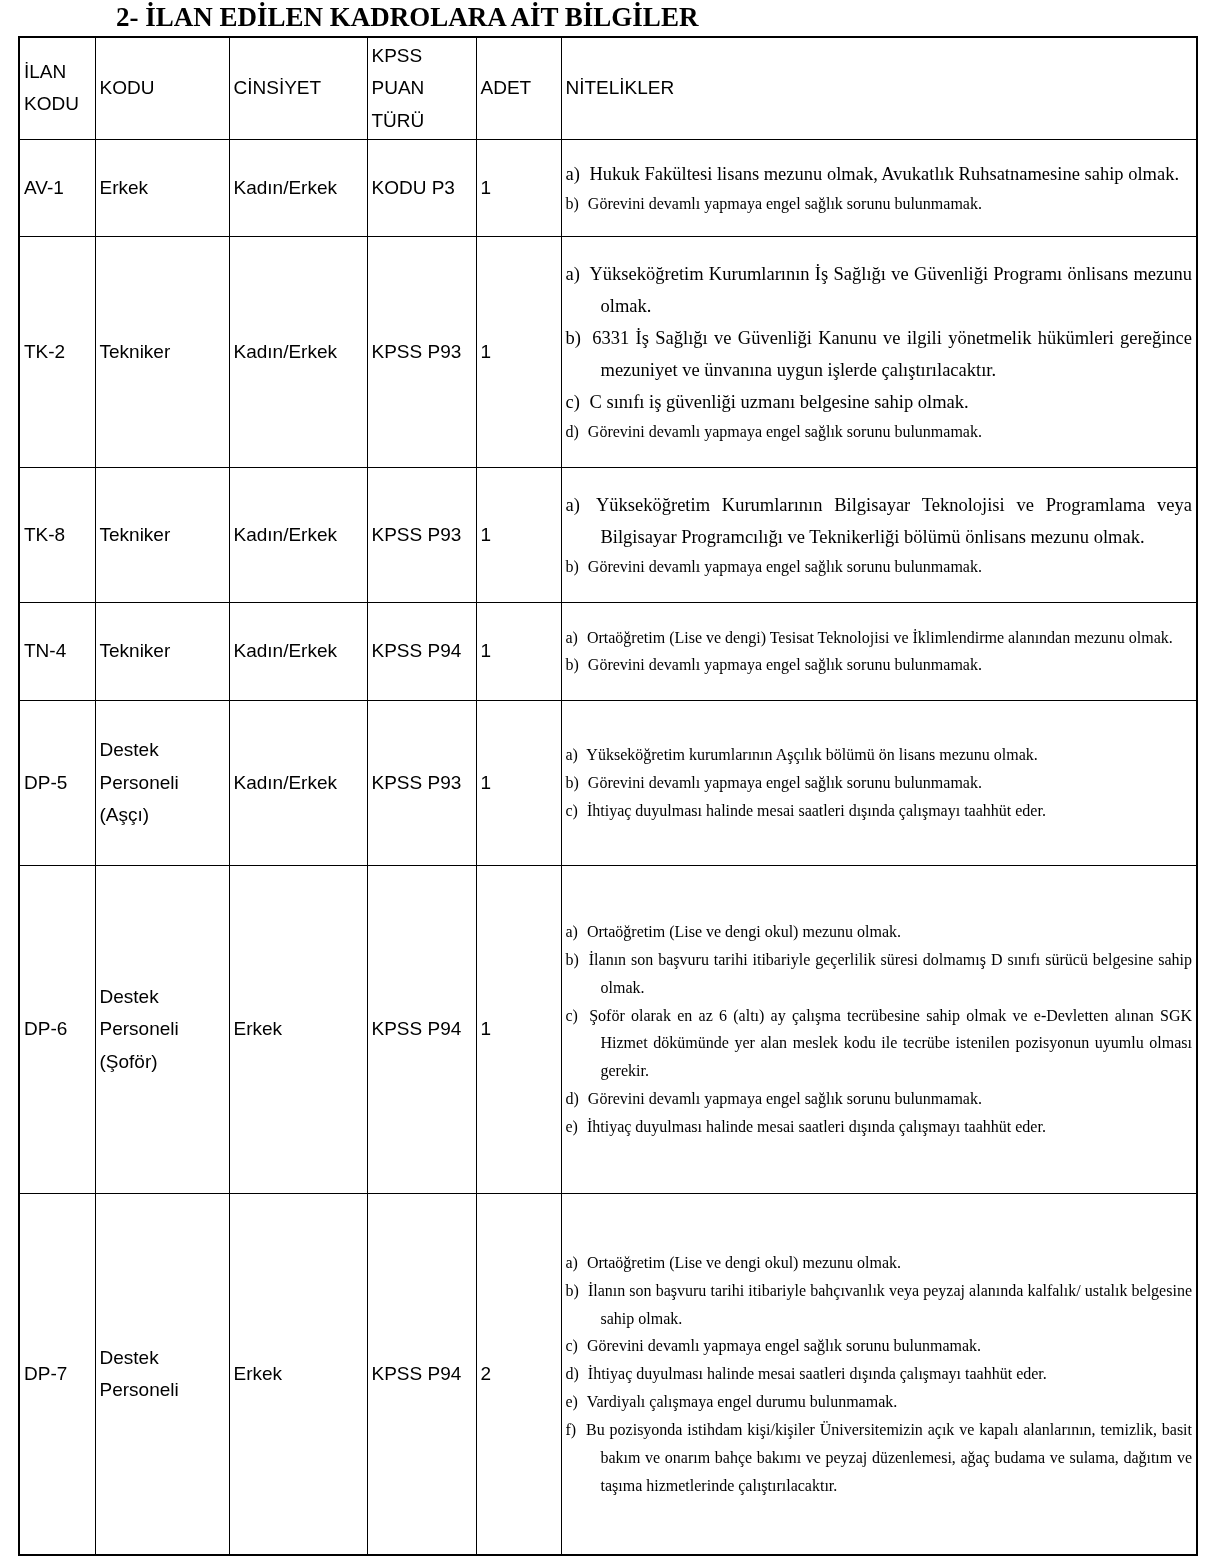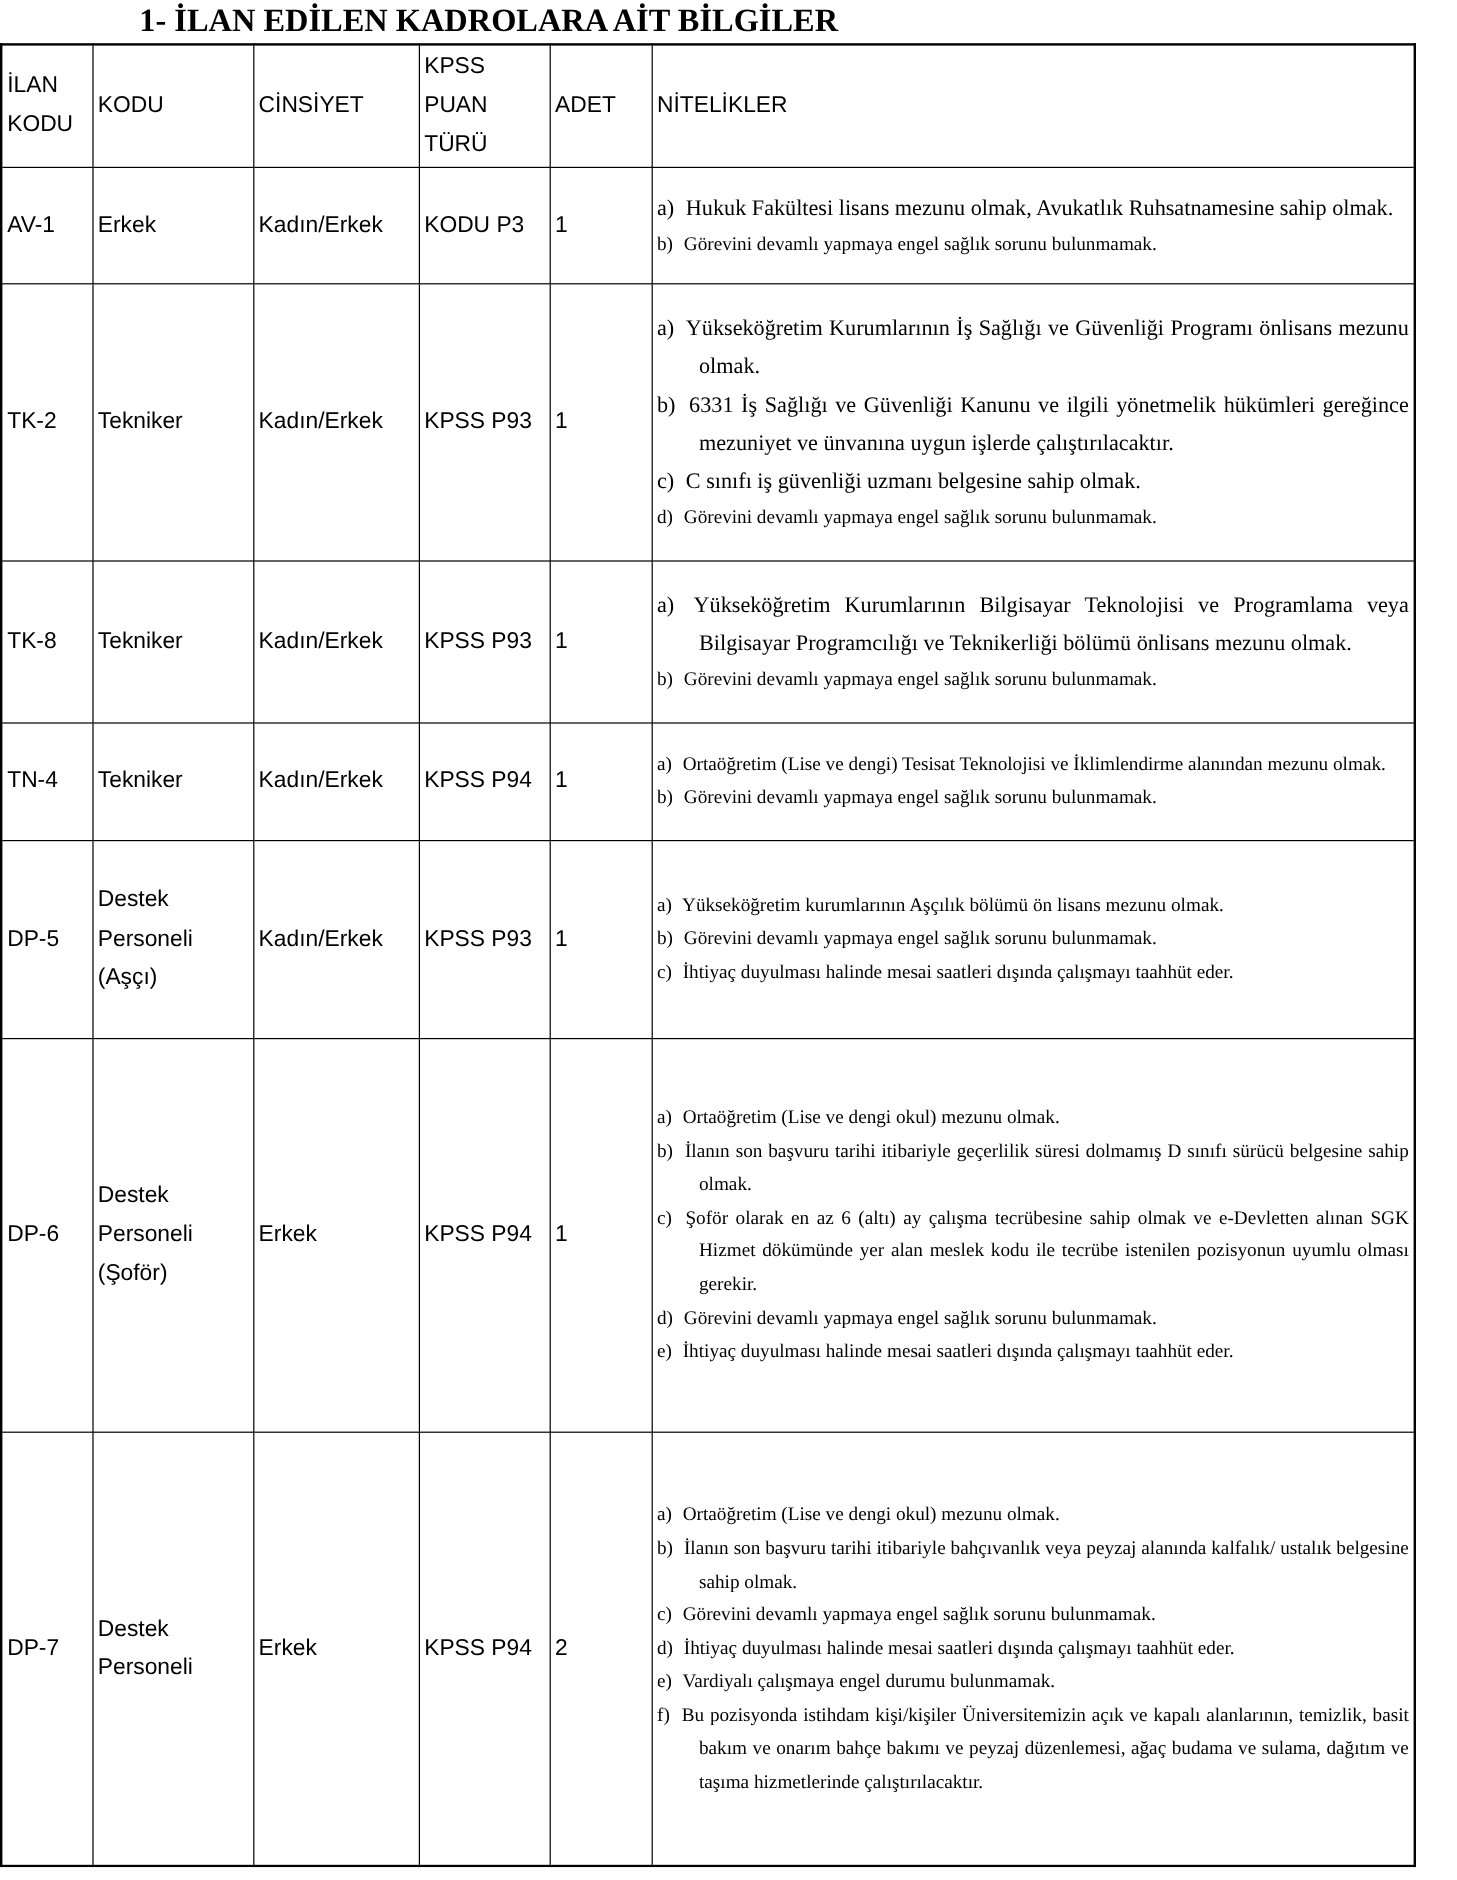--- a/index.html
+++ b/index.html
@@ -14,21 +14,21 @@
     font-family: "Liberation Serif", serif;
     font-weight: bold;
     font-size: 27px;
     margin: 0 0 3px 116px;
     white-space: nowrap;
   }
   table.kadro {
     border-collapse: collapse;
     table-layout: fixed;
     width: 1178px;
-    margin-left: 0;
+    margin-left: 18px;
     border: 2px solid #000;
   }
   table.kadro td {
     border: 1px solid #000;
     vertical-align: middle;
     padding: 2px 4px;
     font-size: 19px;
     line-height: 1.7;
     text-align: left;
     overflow: hidden;
@@ -44,21 +44,21 @@
     text-indent: -35px;
     line-height: 1.74;
   }
   .qual.sans { font-family: Liberation Serif, serif; font-size: 18.5px; }
   .qual.serif { font-family: Liberation Serif, serif; font-size: 16px; }
   .q-letter { margin-right: 5px; }
 </style>
 </head>
 <body>
 
-<div class="page-title">1- İLAN EDİLEN KADROLARA AİT BİLGİLER</div>
+<div class="page-title">2- İLAN EDİLEN KADROLARA AİT BİLGİLER</div>
 
 <table class="kadro">
   <colgroup>
     <col style="width:76px">
     <col style="width:134px">
     <col style="width:138px">
     <col style="width:109px">
     <col style="width:85px">
     <col style="width:636px">
   </colgroup>

